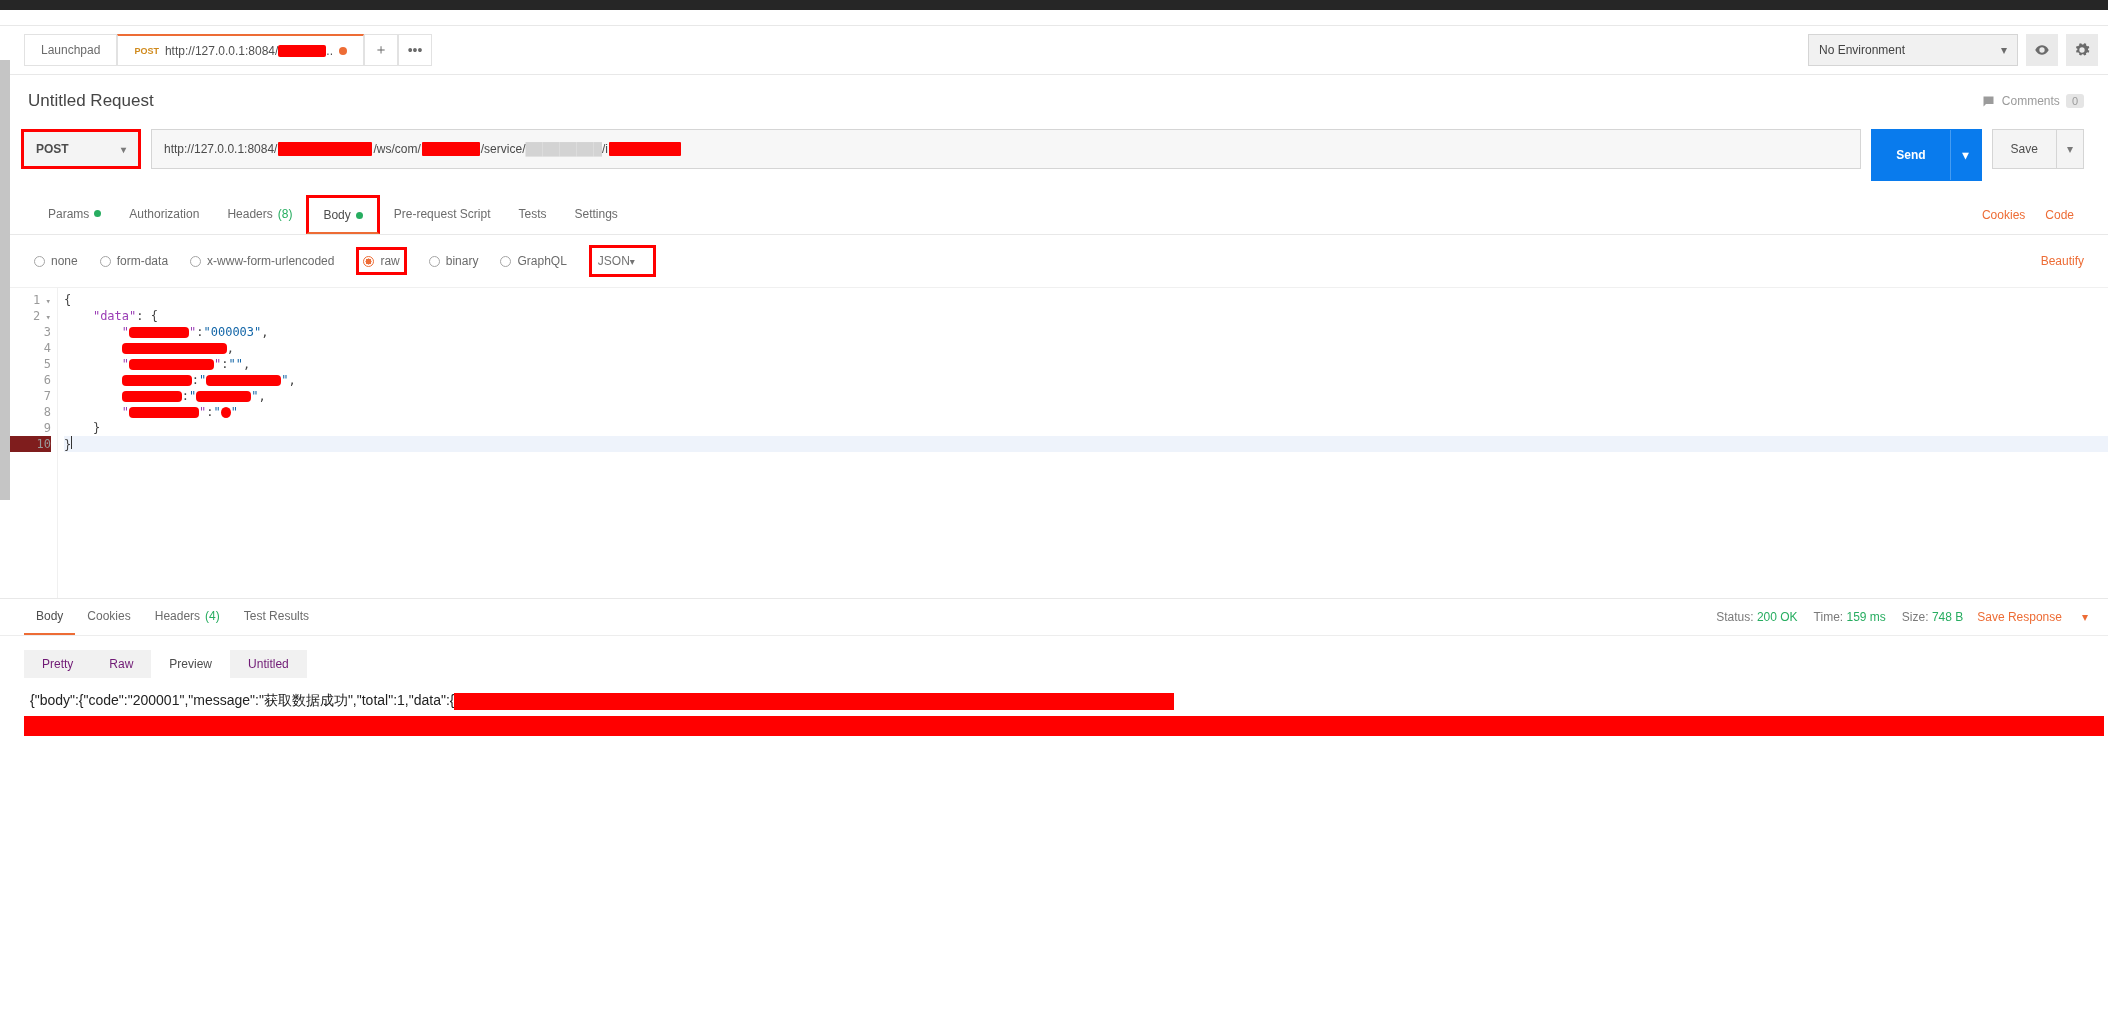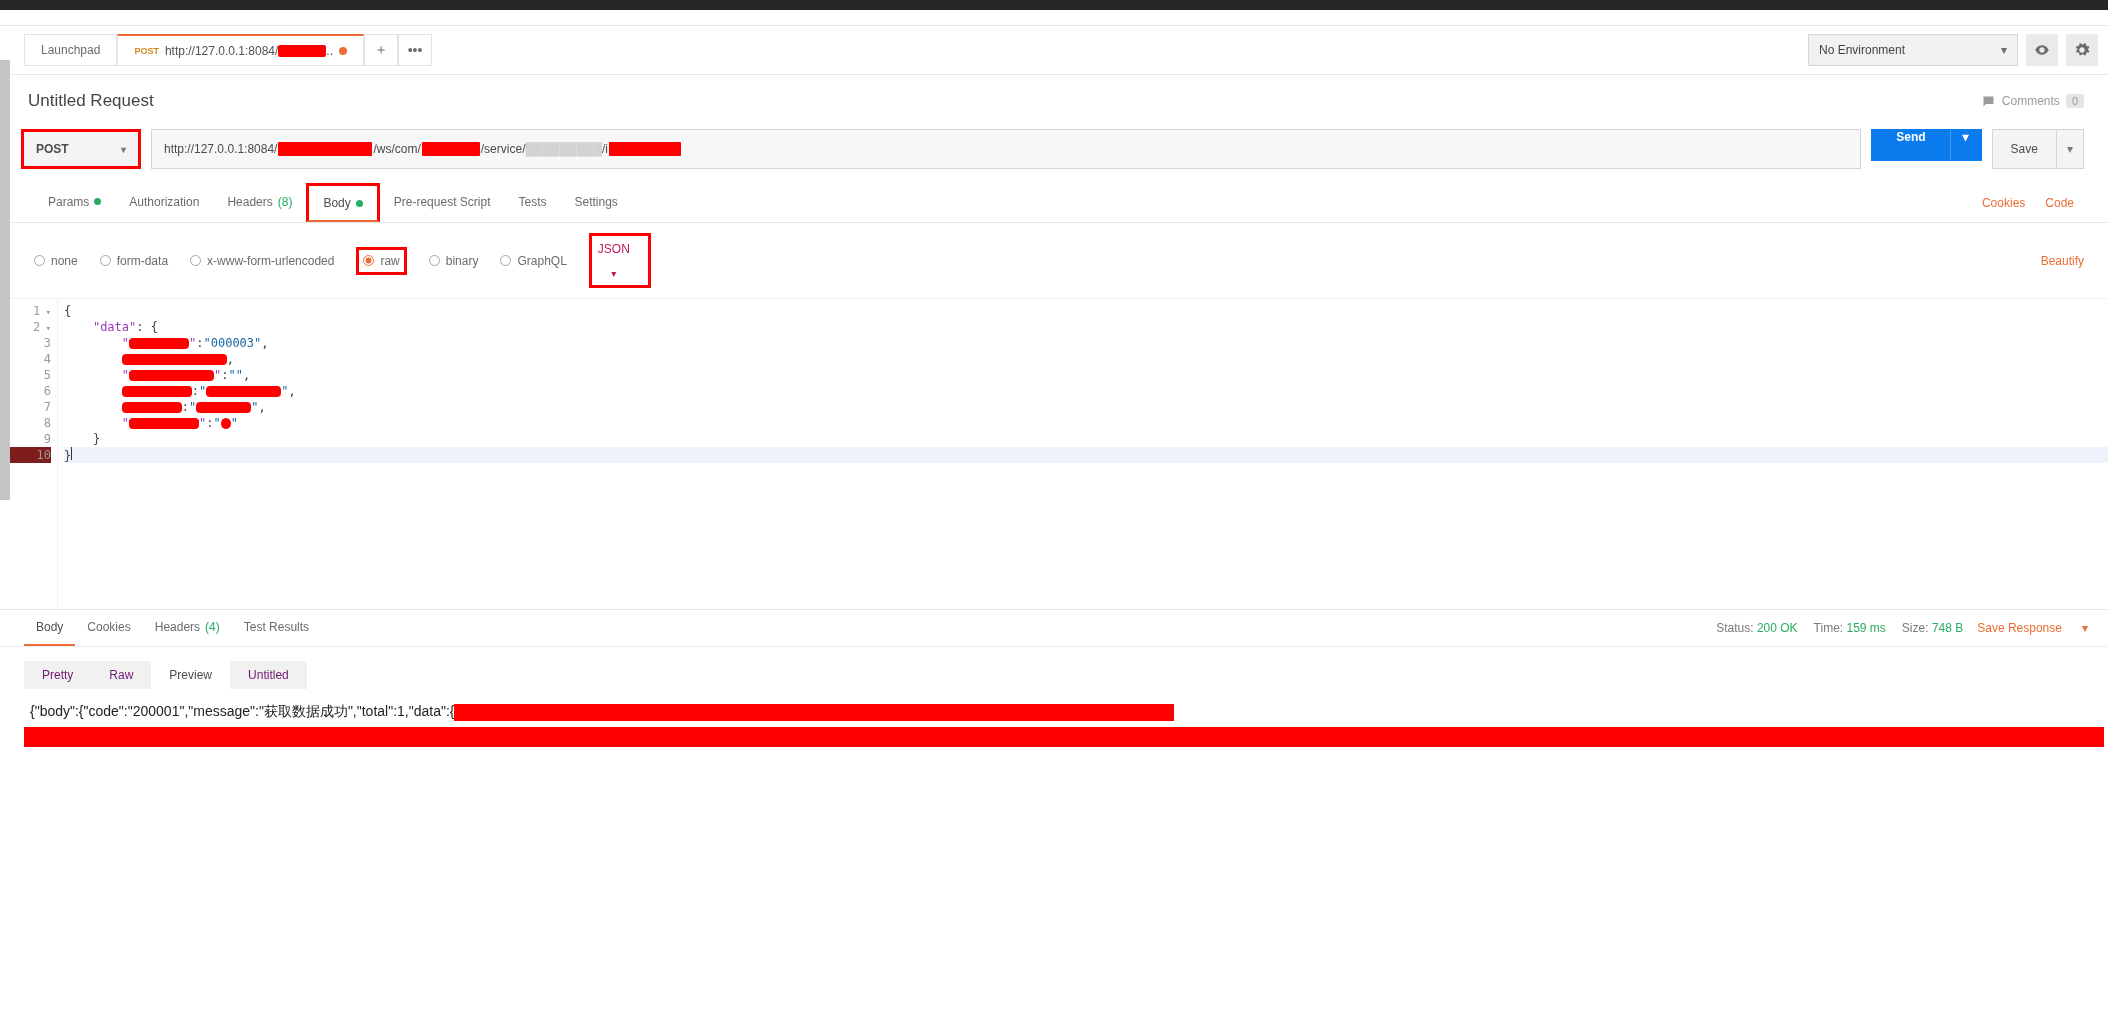--- a/index.html
+++ b/index.html
@@ -23,42 +23,42 @@
   .title-row { display:flex; align-items:center; justify-content:space-between; padding: 16px 24px 18px 28px; }
   .title-row h1 { font-size: 17px; font-weight: 400; color: #454545; }
   .comments { display:flex; align-items:center; gap:6px; color:#9b9b9b; }
   .comments .badge { background:#e5e5e5; padding: 1px 6px; border-radius: 3px; font-size: 11px;}
 
   .url-row { display:flex; gap:10px; padding: 0 24px 14px 24px; align-items:stretch; }
   .method-select { width: 120px; height: 40px; display:flex; align-items:center; justify-content:space-between; padding: 0 12px; background:#f4f4f4; border:1px solid #d5d5d5; border-right:none; font-weight:600; color:#4d4d4d; cursor:pointer; }
   .method-select .caret { font-size:10px; color:#7a7a7a;}
   .url-input { flex:1; height:40px; border:1px solid #d5d5d5; background:#f7f7f7; padding: 0 12px; color:#4a4a4a; display:flex; align-items:center; }
   .url-input .redact { display:inline-block; background:#ff0000; height:14px; border-radius:1px; margin: 0 1px; vertical-align:middle;}
-  .send-btn { height:32px; background:#097bed; color:#fff; display:flex; align-items:flex-start; font-weight:600; cursor:pointer; border:1px solid #097bed;}
+  .send-btn { height:52px; background:#097bed; color:#fff; display:flex; align-items:center; font-weight:600; cursor:pointer; border:1px solid #097bed;}
   .send-btn span.lbl{padding:0 24px;}
   .send-btn span.sep{width:1px;height:100%;background:rgba(255,255,255,0.25);}
   .send-btn span.drop{padding:0 12px;}
   .save-btn { height:40px; background:#f4f4f4; border:1px solid #d5d5d5; display:flex; align-items:center; color:#4d4d4d; font-weight:500; cursor:pointer;}
   .save-btn span.lbl{padding:0 18px;}
   .save-btn span.sep{width:1px;height:100%;background:#d5d5d5;}
   .save-btn span.drop{padding:0 10px;color:#7a7a7a;}
 
   .req-tabs { display:flex; align-items:center; border-bottom:1px solid #e8e8e8; padding: 0 24px 0 34px; }
   .req-tab { padding: 10px 14px; color:#6b6b6b; cursor:pointer; border-bottom:2px solid transparent; display:flex; align-items:center; gap:5px;text-align:right;}
   .req-tab.active { border-bottom:2px solid #ed6c35; color:#4d4d4d; font-weight:500;}
   .req-tab .gdot{ width:7px; height:7px; background:#27ad60; border-radius:50%; display:inline-block;}
   .req-tab .count{ color:#27ad60; font-weight:400;}
   .req-tabs-spacer{flex:1;}
   .req-link{ color:#ed6c35; padding:10px 10px; cursor:pointer;}
 
   .body-opts { display:flex; align-items:center; padding: 10px 24px 10px 34px; border-bottom:1px solid #f0f0f0; gap:22px;}
   .radio-opt{ display:flex; align-items:center; gap:6px; color:#6b6b6b; cursor:pointer;}
   .radio-opt .r{ width:11px; height:11px; border-radius:50%; border:1px solid #a5a5a5; display:inline-block; }
   .radio-opt.selected .r{ border-color:#ed6c35; background: radial-gradient(circle, #ed6c35 0 45%, transparent 50%);}
-  .format-select{ display:flex; align-items:center; gap:12px; color:#be185d; cursor:pointer;flex-direction:column; }
+  .format-select{ display:flex; align-items:center; gap:0; color:#737373; cursor:pointer; }
   .format-select .caret{font-size:10px;}
   .body-opts-spacer{flex:1;}
   .beautify{ color:#ed6c35; cursor:pointer;}
 
   .editor { display:flex; min-height: 310px; font-family: Consolas, Menlo, monospace; font-size:12px; }
   .gutter { width:58px; background:#fff; text-align:right; padding: 4px 6px 4px 0; color:#9a9a9a; border-right:1px solid #f0f0f0;}
   .gutter div{ height:16px; line-height:16px;}
   .gutter .fold::after{ content:" ▾"; font-size:9px; color:#9a9a9a;}
   .code { padding: 4px 0 4px 6px; flex:1; }
   .code .line{ height:16px; line-height:16px; white-space:pre;}

